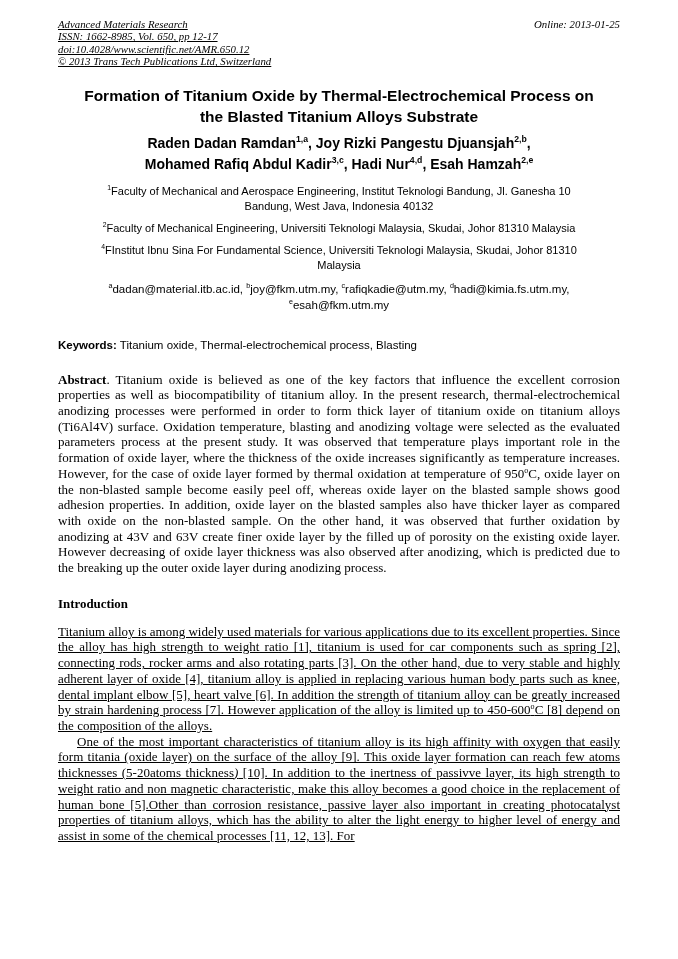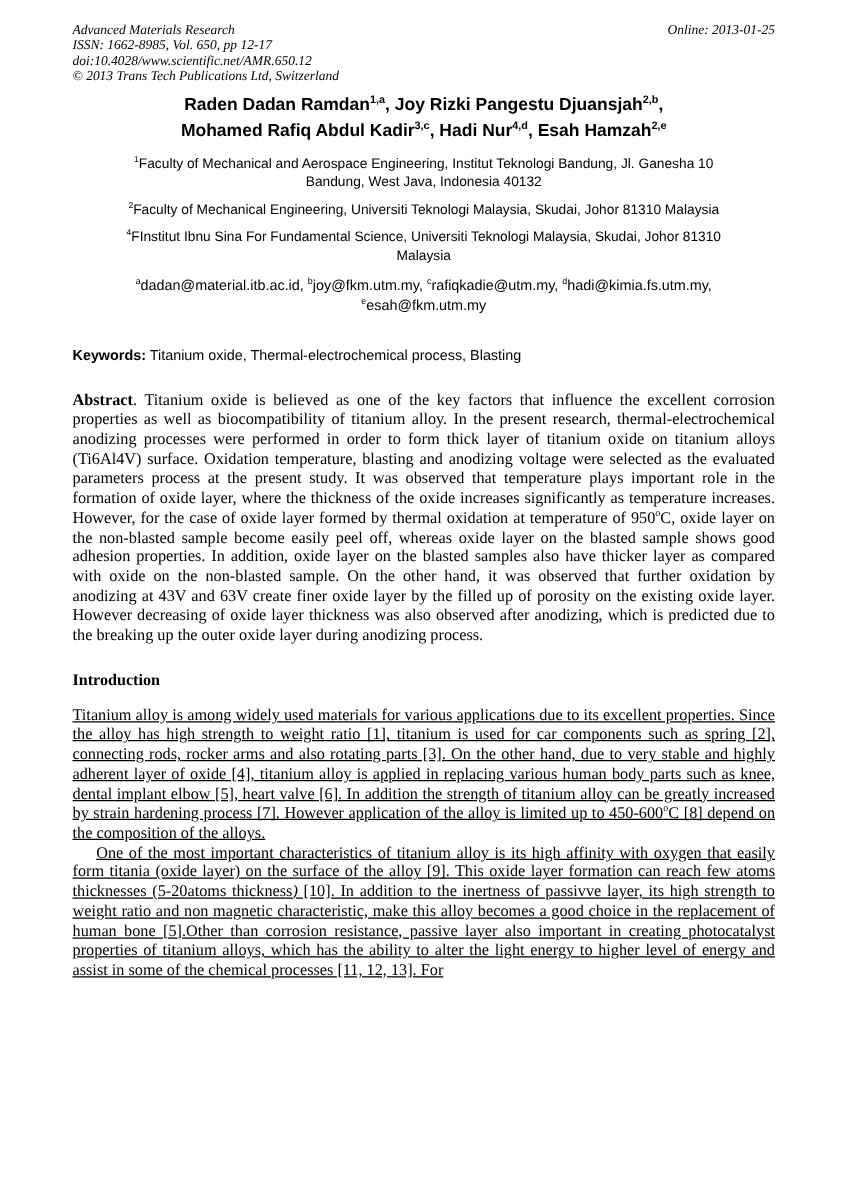--- a/index.html
+++ b/index.html
@@ -10,21 +10,21 @@
     font-family: "Liberation Serif", serif;
     padding: 18px 58px 0 58px;
     position: relative; overflow: hidden;
     margin: 0 auto;
   }
   .journal-header {
     display: flex; justify-content: space-between; align-items: flex-start;
     font-family: "Liberation Serif", serif;
     font-style: italic; font-size: 10.8px; line-height: 12.4px;
   }
-  .journal-header .hleft div { white-space: nowrap; }
+  .journal-header .hleft div { white-space: nowrap; text-decoration: underline; }
   .paper-title {
     margin-top: 17px; text-align: center;
     font-family: "Liberation Sans", sans-serif;
     font-weight: bold; font-size: 15.5px; line-height: 21.5px;
   }
   .authors {
     margin-top: 5px; text-align: center;
     font-family: "Liberation Sans", sans-serif;
     font-size: 14px; line-height: 21px; font-weight: bold;
   }
@@ -70,20 +70,21 @@
   <div class="journal-header">
     <div class="hleft">
       <div>Advanced Materials Research</div>
       <div>ISSN: 1662-8985, Vol. 650, pp 12-17</div>
       <div>doi:10.4028/www.scientific.net/AMR.650.12</div>
       <div>© 2013 Trans Tech Publications Ltd, Switzerland</div>
     </div>
     <div class="hright">Online: 2013-01-25</div>
   </div>
 
+  <h1 class="paper-title"><span>Formation of Titanium Oxide by Thermal-Electrochemical Process on</span><br><span>the Blasted Titanium Alloys Substrate</span></h1>
 
   <div class="authors"><span>Raden Dadan Ramdan</span><sup>1,a</sup><span>, Joy Rizki Pangestu Djuansjah</span><sup>2,b</sup><span>,</span><br><span>Mohamed Rafiq Abdul Kadir</span><sup>3,c</sup><span>, Hadi Nur</span><sup>4,d</sup><span>, Esah Hamzah</span><sup>2,e</sup></div>
 
   <div class="affiliations">
     <div class="affiliation"><sup>1</sup><span>Faculty of Mechanical and Aerospace Engineering, Institut Teknologi Bandung, Jl. Ganesha 10</span><br><span>Bandung, West Java, Indonesia 40132</span></div>
     <div class="affiliation"><sup>2</sup><span>Faculty of Mechanical Engineering, Universiti Teknologi Malaysia, Skudai, Johor 81310 Malaysia</span></div>
     <div class="affiliation"><sup>4</sup><span>FInstitut Ibnu Sina For Fundamental Science, Universiti Teknologi Malaysia, Skudai, Johor 81310</span><br><span>Malaysia</span></div>
   </div>
 
   <div class="emails"><sup>a</sup><span>dadan@material.itb.ac.id, </span><sup>b</sup><span>joy@fkm.utm.my, </span><sup>c</sup><span>rafiqkadie@utm.my, </span><sup>d</sup><span>hadi@kimia.fs.utm.my,</span><br><sup>e</sup><span>esah@fkm.utm.my</span></div>

